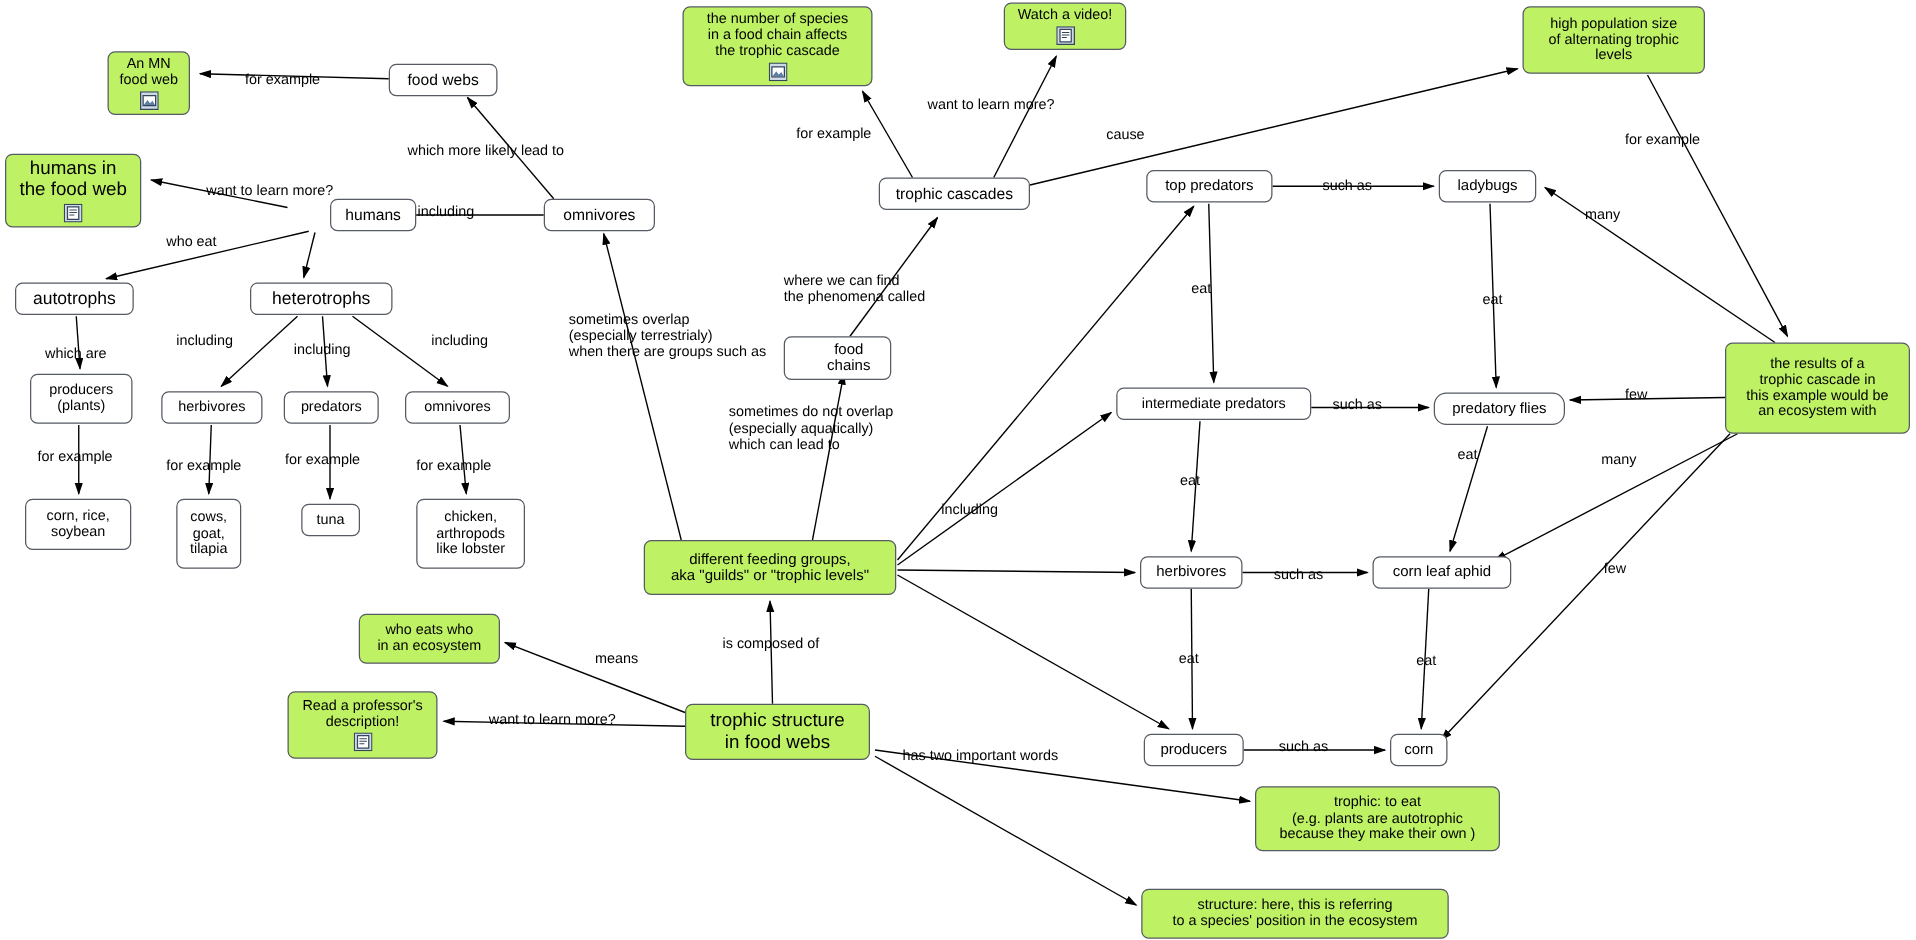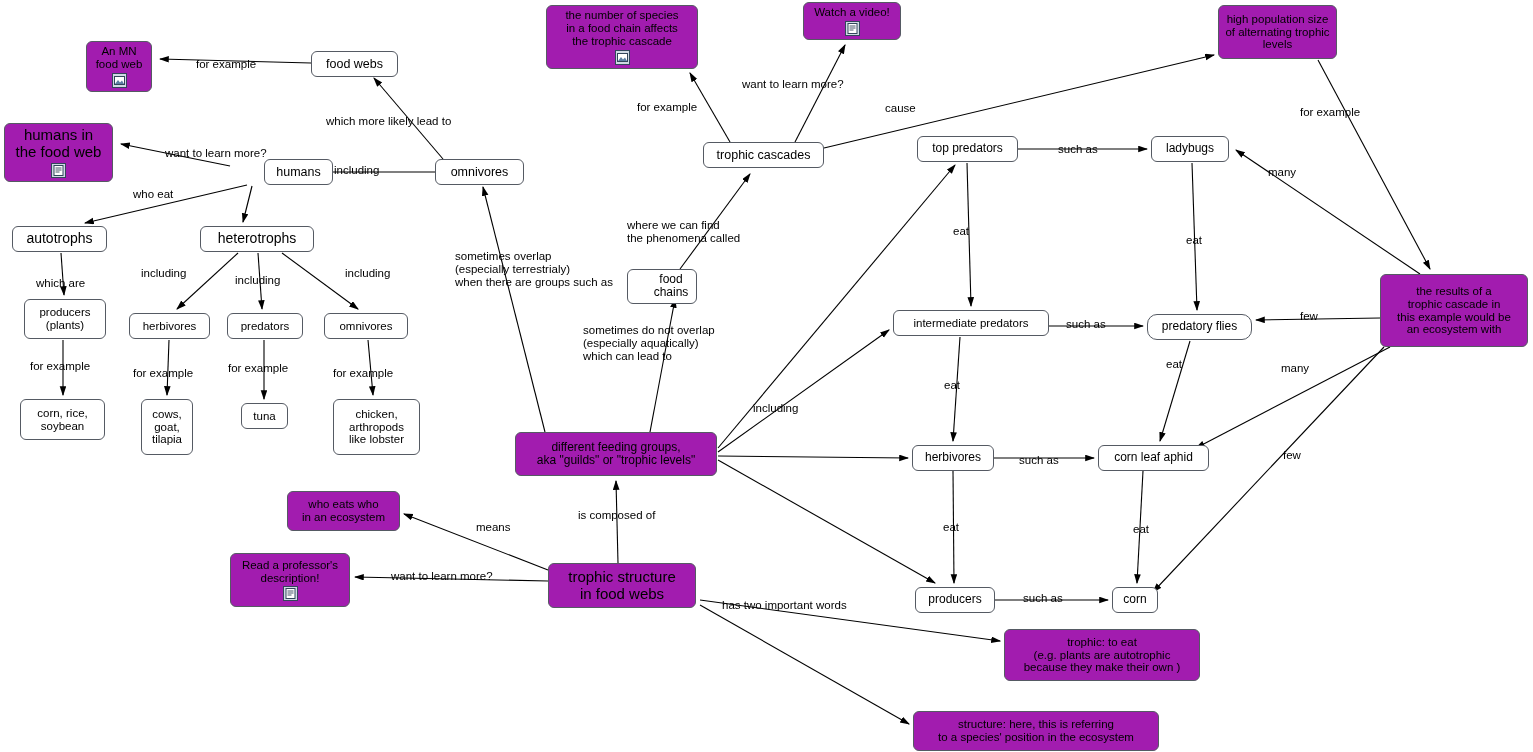--- a/index.html
+++ b/index.html
@@ -4,21 +4,21 @@
 <style>
   html,body{margin:0;padding:0;background:#ffffff;}
   body{width:1533px;height:752px;position:relative;overflow:hidden;
        font-family:"Liberation Sans", sans-serif;}
   #canvas{position:absolute;left:0;top:0;width:1533px;height:752px;}
   svg.edges{position:absolute;left:0;top:0;width:1533px;height:752px;pointer-events:none;}
   .node{position:absolute;box-sizing:border-box;border:1px solid #555a63;border-radius:6px;
         background:#ffffff;color:#000;text-align:center;line-height:1.12;
         display:flex;align-items:center;justify-content:center;flex-direction:column;
         padding:3px 6px;}
-  .node.shaded{background:#a21caf;}
+  .node.shaded{background:#bef264;}
   .lbl{position:absolute;color:#000;background:transparent;white-space:pre;line-height:1.12;}
   .icon-res{display:block;width:15px;height:15px;margin:2px auto 0;position:relative;}
   .icon-res svg{display:block;}
 </style>
 </head>
 <body>
 
 <div id="canvas">
 
   <svg class="edges" viewBox="0 0 1533 752">
@@ -149,21 +149,21 @@
       <div class="node shaded" style="left: 803px; top: 2px; width: 98px; min-height: 36px; font-size: 11.5px;">
         <span style="white-space: pre-line;">Watch a video!</span>
         <span class="icon-res">
           <svg width="15" height="15" viewBox="0 0 15 15">
             <rect x="0.5" y="0.5" width="14" height="14" fill="#cfd9e4" stroke="#33465c"></rect>
             <rect x="3" y="2.5" width="9" height="10" fill="#ffffff" stroke="#33465c"></rect>
             <path d="M4.5 5h6M4.5 7h6M4.5 9h4" stroke="#33465c" stroke-width="0.9"></path>
           </svg>
         </span>
       </div>
-      <div class="node shaded" style="left: 1218px; top: 5px; width: 119px; min-height: 54px; font-size: 11.5px;">
+      <div class="node shaded" style="left: 1218px; top: 5px; width: 146px; min-height: 54px; font-size: 11.5px;">
         <span style="white-space: pre-line;">high population size
 of alternating trophic
 levels</span>
       </div>
       <div class="node shaded" style="left: 4px; top: 123px; width: 109px; min-height: 49px; font-size: 15px;">
         <span style="white-space: pre-line;">humans in
 the food web</span>
         <span class="icon-res">
           <svg width="15" height="15" viewBox="0 0 15 15">
             <rect x="0.5" y="0.5" width="14" height="14" fill="#cfd9e4" stroke="#33465c"></rect>
@@ -186,21 +186,21 @@
       </div>
       <div class="node" style="left: 1151px; top: 136px; width: 78px; min-height: 26px; font-size: 12px;">
         <span style="white-space: pre-line;">ladybugs</span>
       </div>
       <div class="node" style="left: 12px; top: 226px; width: 95px; min-height: 26px; font-size: 14px;">
         <span style="white-space: pre-line;">autotrophs</span>
       </div>
       <div class="node" style="left: 200px; top: 226px; width: 114px; min-height: 26px; font-size: 14px;">
         <span style="white-space: pre-line;">heterotrophs</span>
       </div>
-      <div class="node" style="left: 627px; top: 269px; width: 70px; min-height: 26px; font-size: 12px; padding-left: 24px;">
+      <div class="node" style="left: 627px; top: 269px; width: 86px; min-height: 26px; font-size: 12px; padding-left: 24px;">
         <span style="white-space: pre-line;">food chains</span>
       </div>
       <div class="node shaded" style="left: 1380px; top: 274px; width: 148px; min-height: 73px; font-size: 11.5px;">
         <span style="white-space: pre-line;">the results of a
 trophic cascade in
 this example would be
 an ecosystem with</span>
       </div>
       <div class="node" style="left: 24px; top: 299px; width: 82px; min-height: 40px; font-size: 11.5px;">
         <span style="white-space: pre-line;">producers

